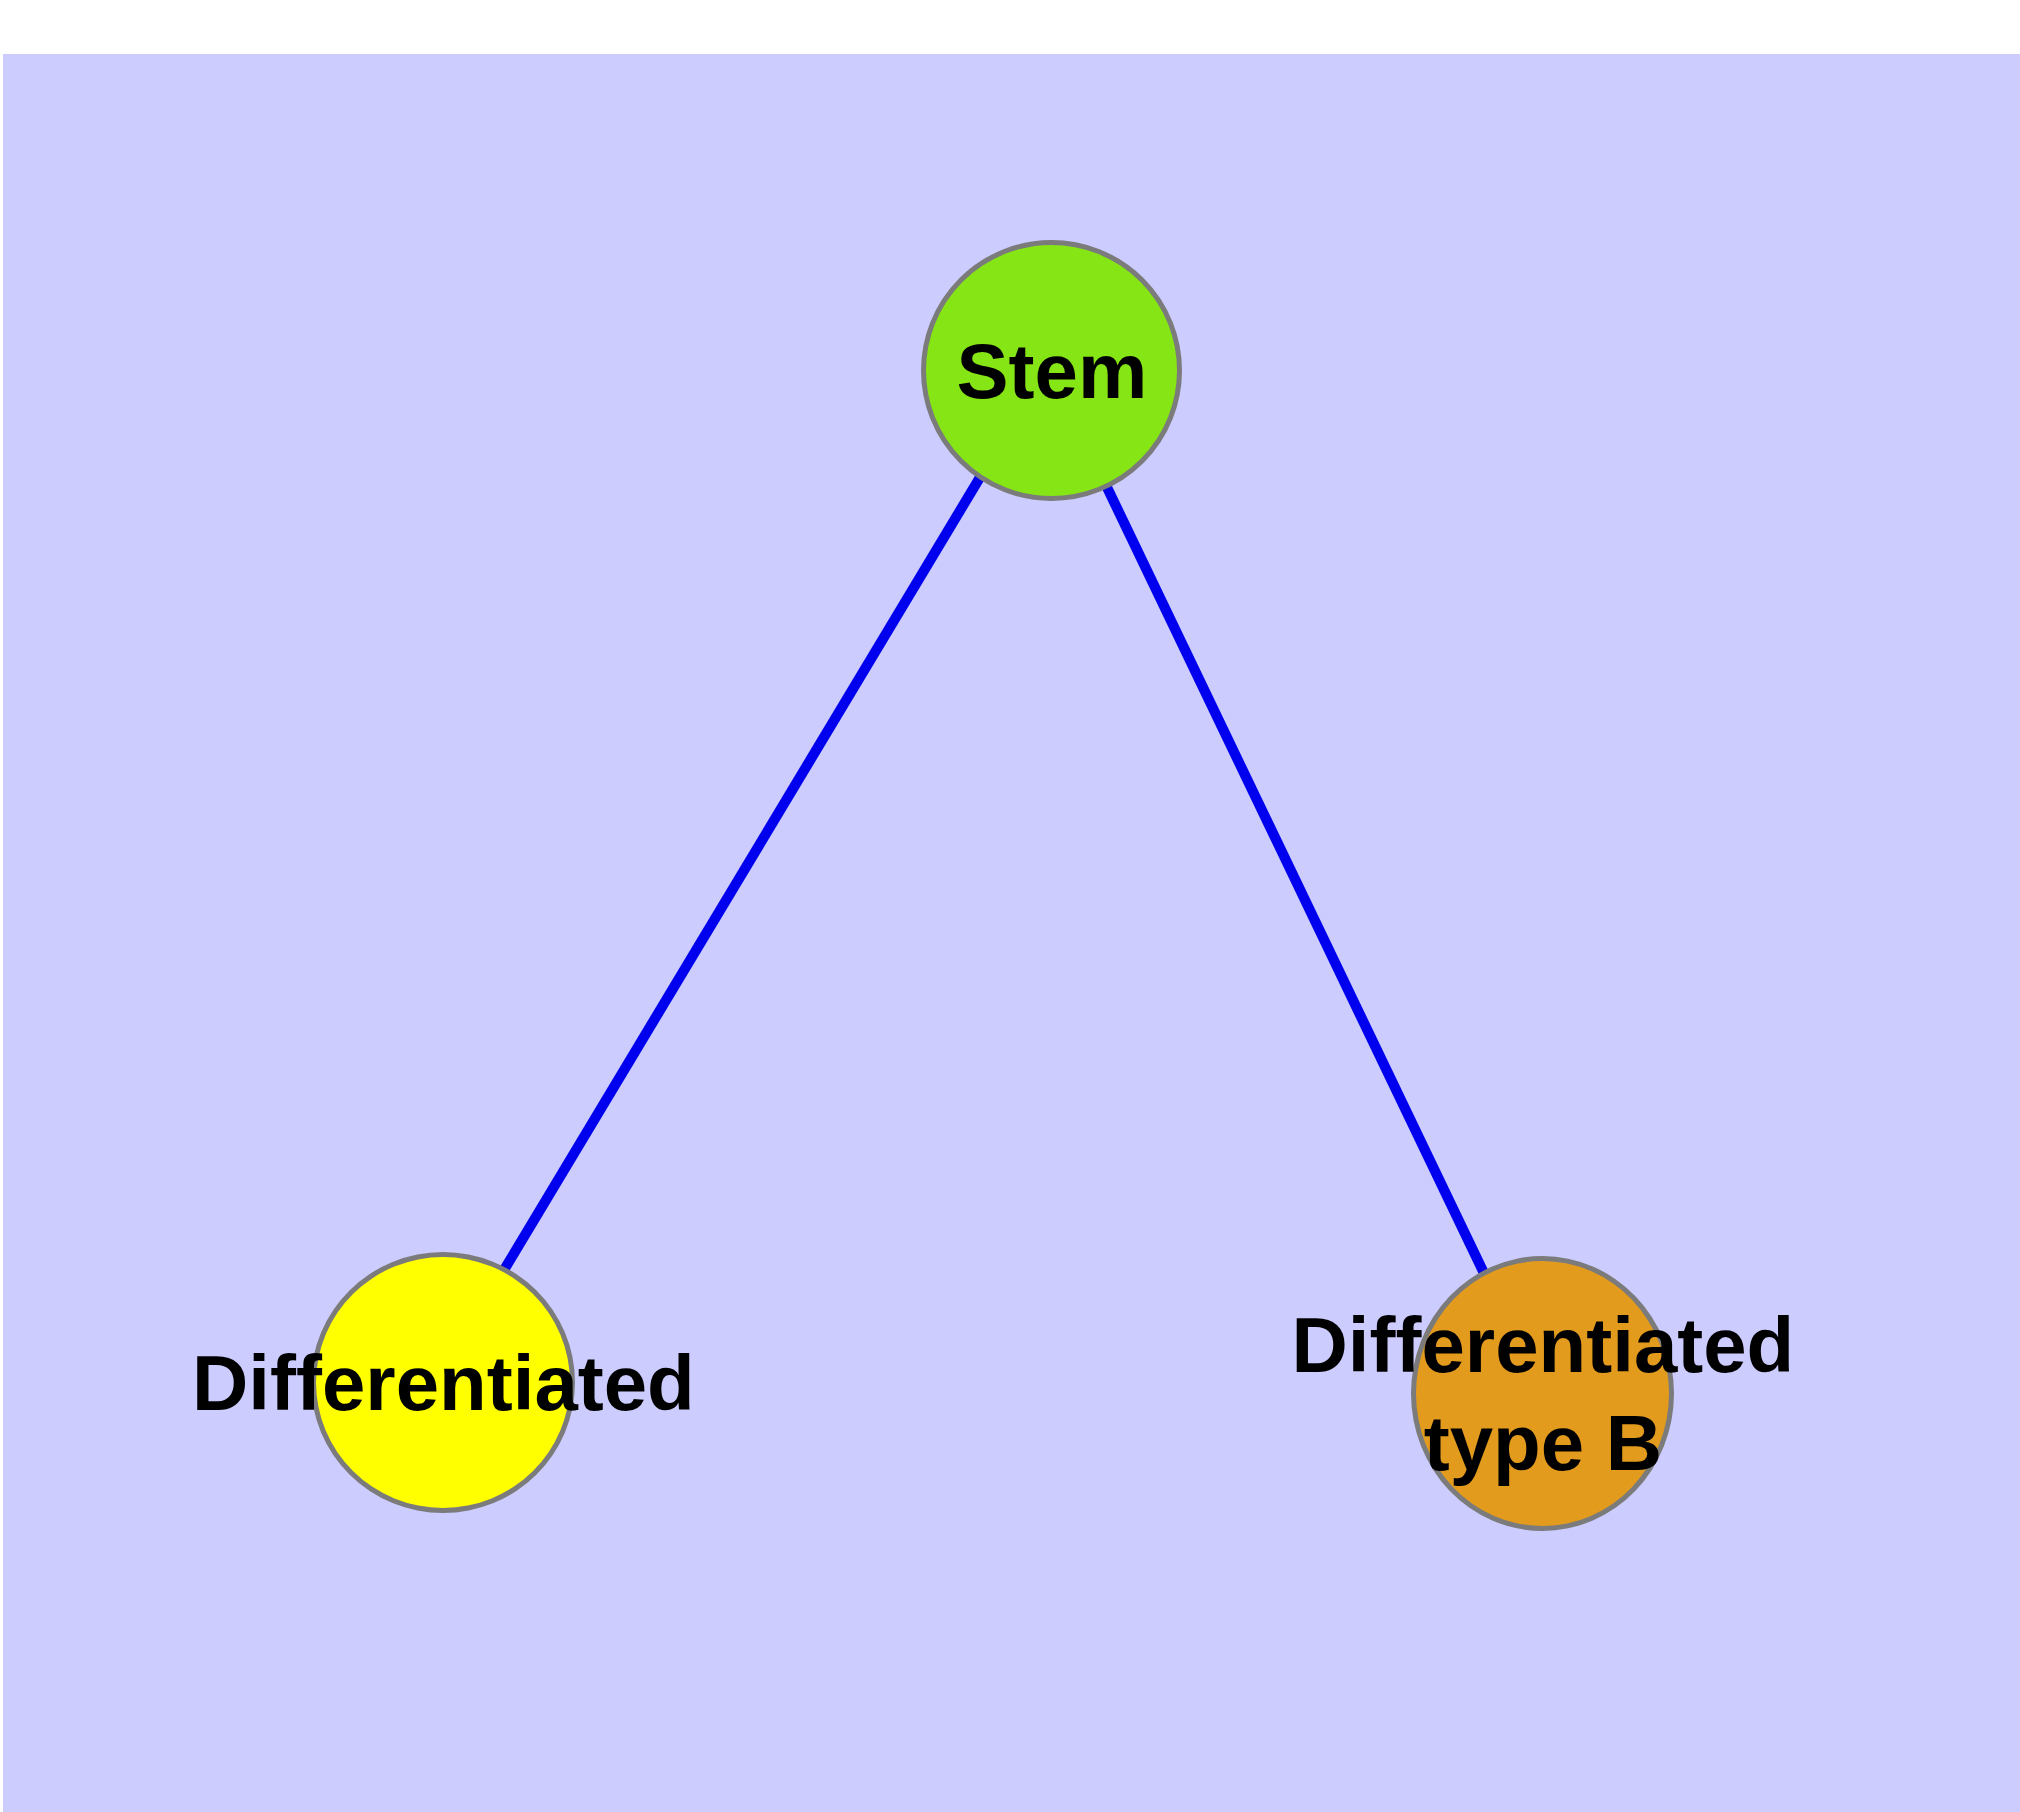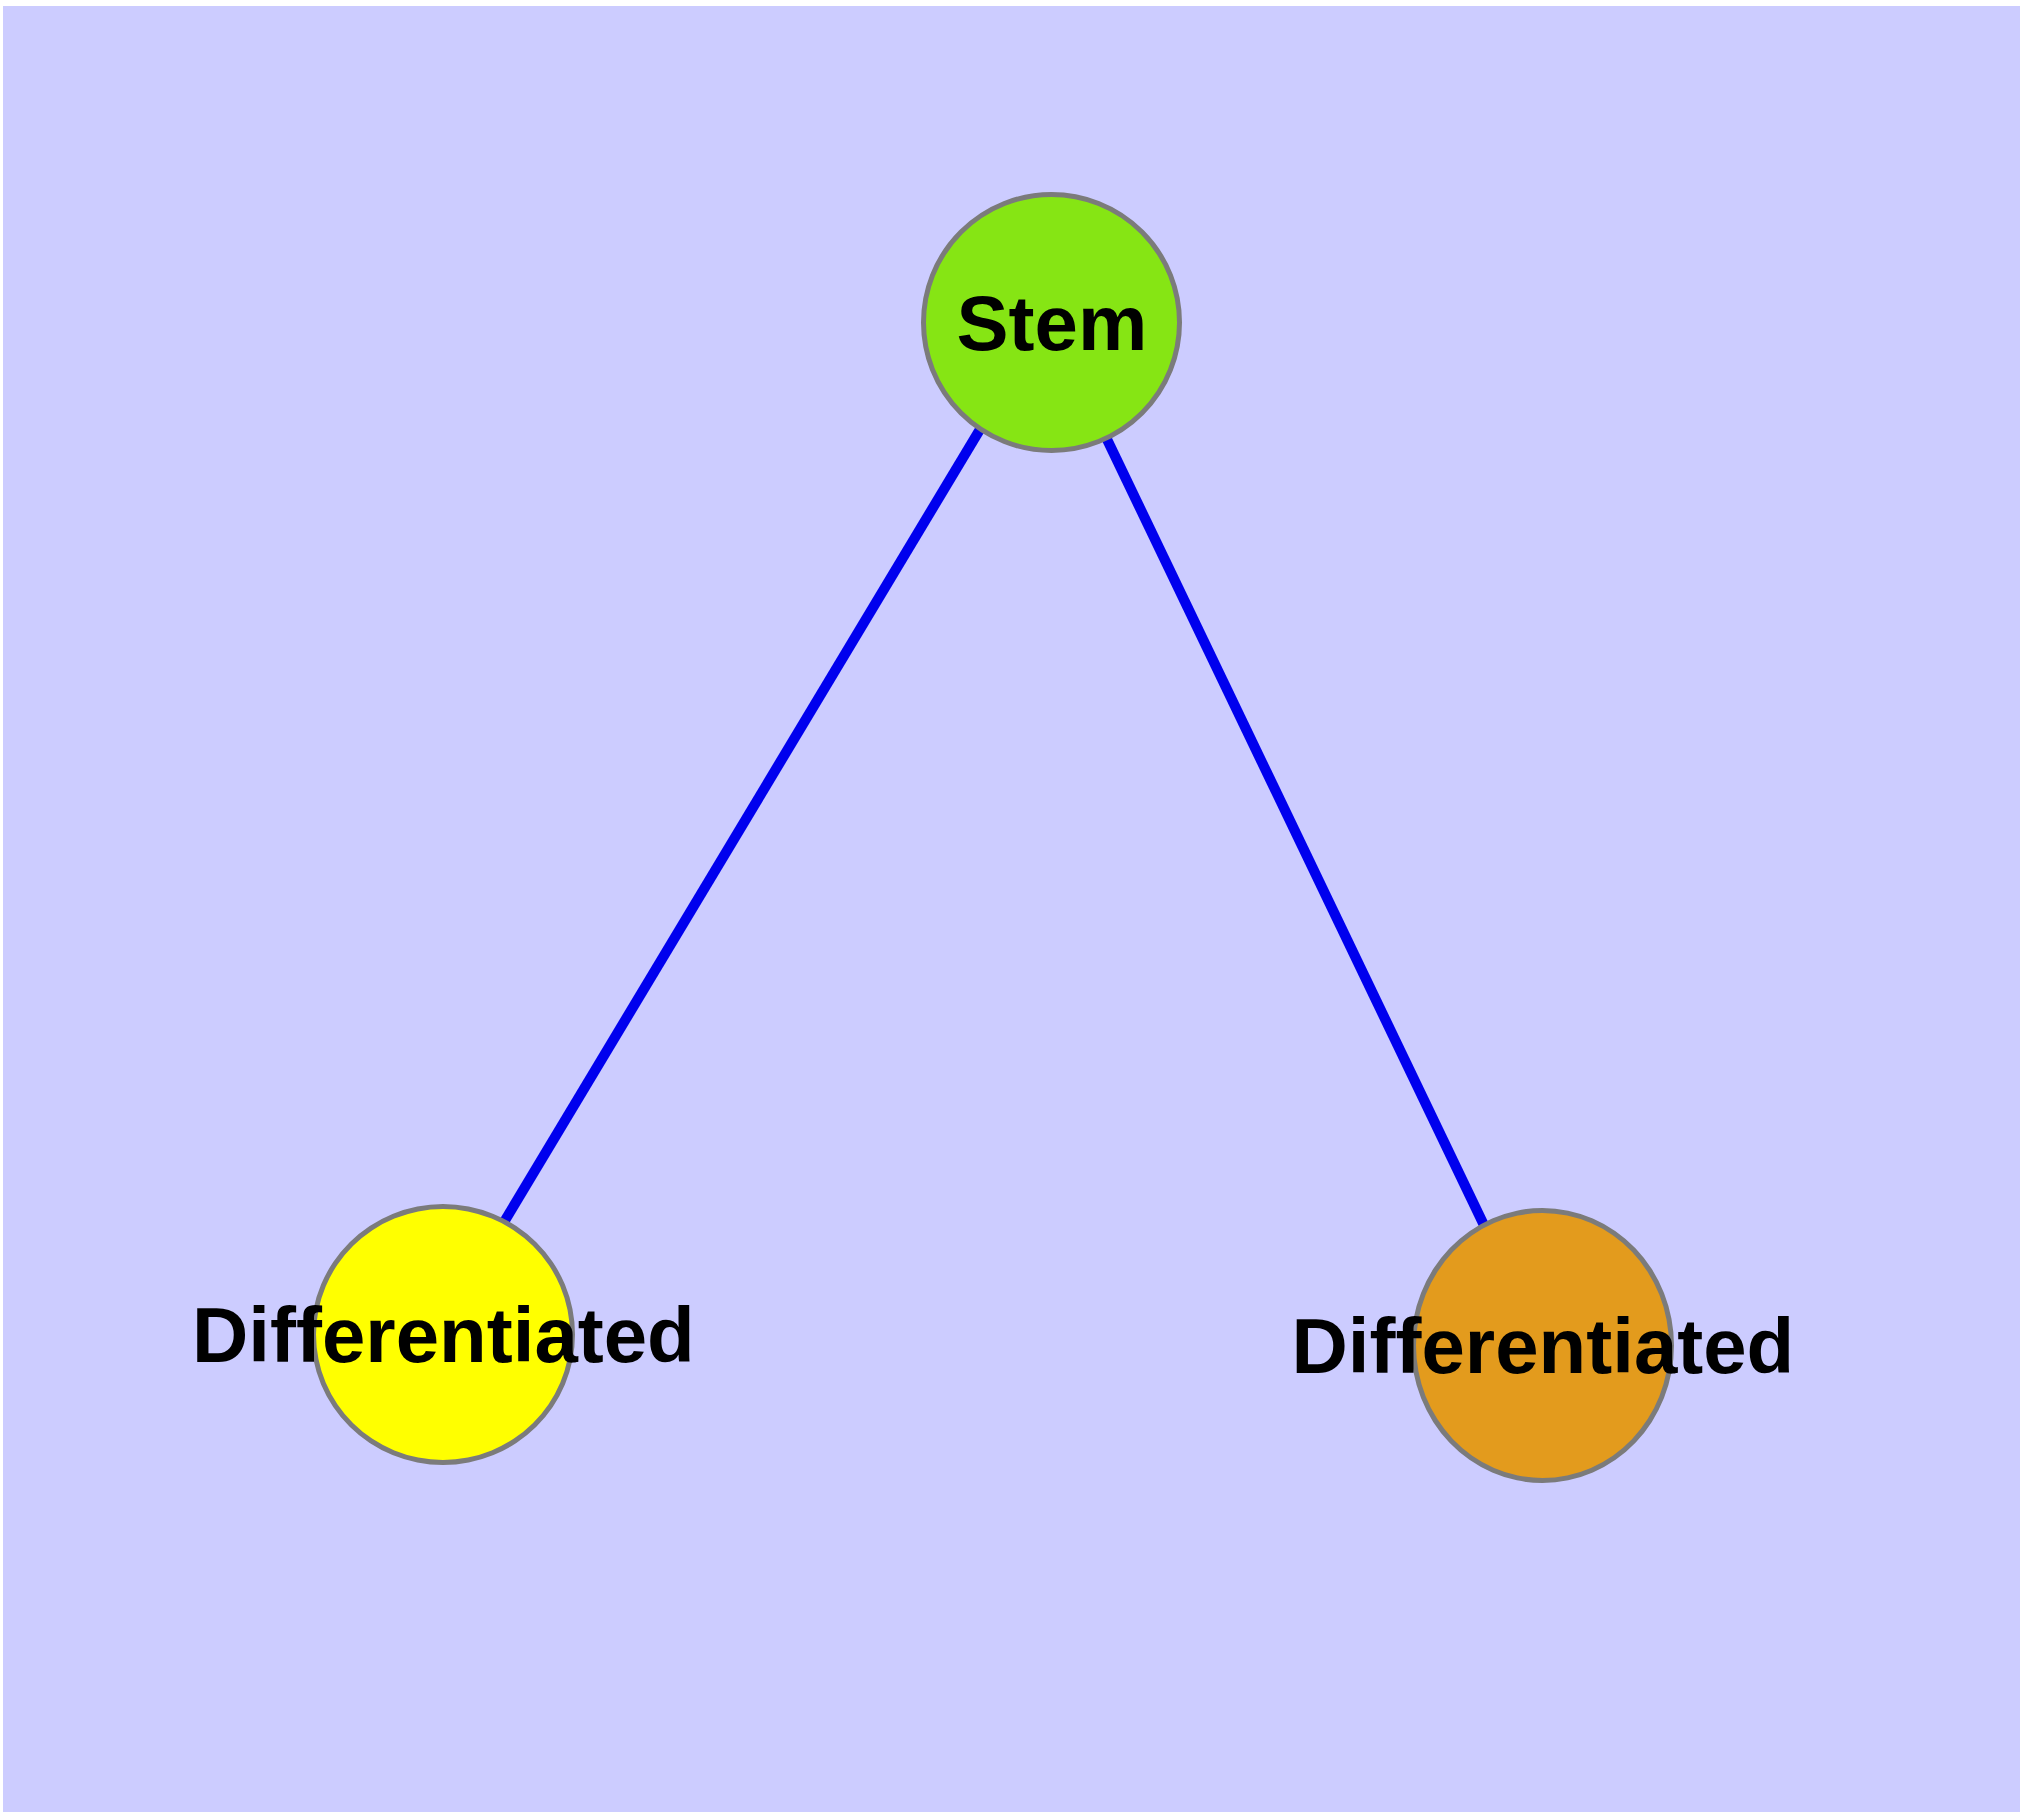--- a/index.html
+++ b/index.html
@@ -9,20 +9,21 @@
     height: 1812px;
     background: #ffffff;
     font-family: "Liberation Sans", sans-serif;
     overflow: hidden;
   }
   .page {
     position: relative;
     width: 2021px;
     height: 1564px;
     background: #ffffff;
+    margin-top: 48px;
   }
   .canvas {
     position: absolute;
     left: 3.4px;
     top: 6px;
     width: 2017px;
     height: 1806px;
   }
   .edges-svg {
     position: absolute;
@@ -81,18 +82,19 @@
 
     <div class="node node-type-a" style="background-color: rgb(255, 255, 0);">
       <div class="node-label">
         <span>Differentiated</span>
       </div>
     </div>
 
     <div class="node node-type-b" style="background-color: rgb(227, 155, 29);">
       <div class="node-label">
         <span>Differentiated</span>
+        <span>type B</span>
       </div>
     </div>
 
   </div>
 </div>
 
 
 </body></html>

